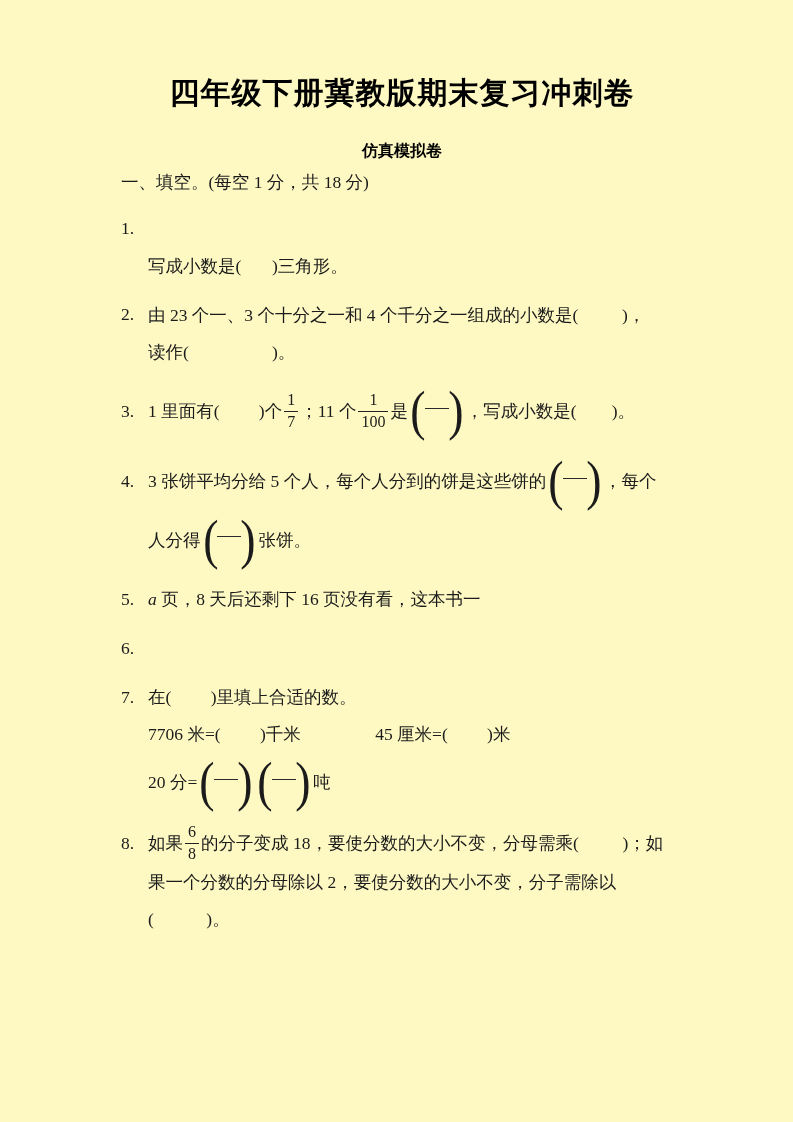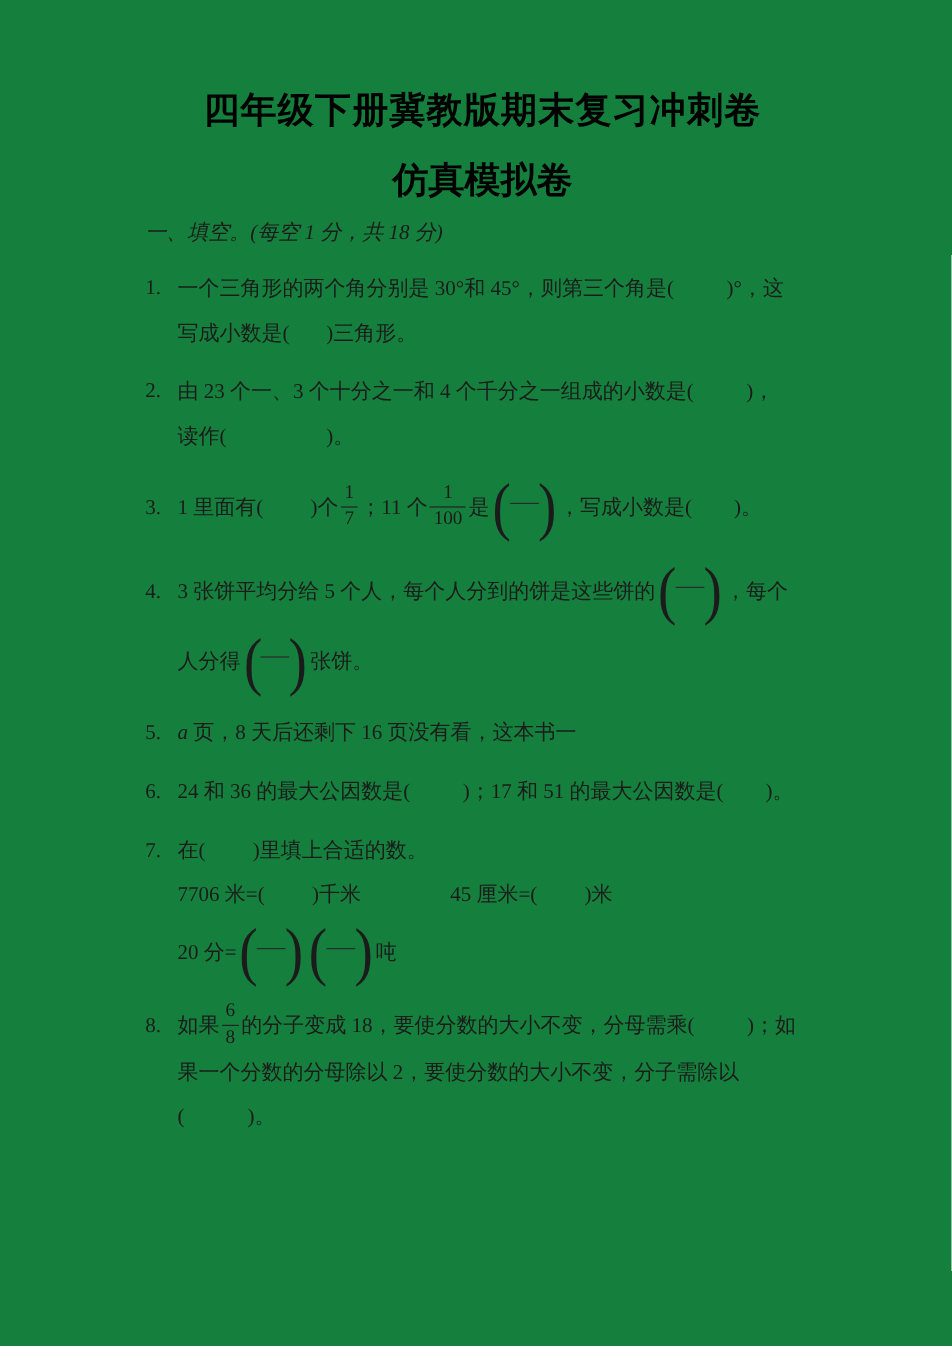--- a/index.html
+++ b/index.html
@@ -1,20 +1,20 @@
 <!DOCTYPE html>
 <html><head>
 <meta charset="utf-8">
 <style>
   html,body{margin:0;padding:0;background:#ffffff;}
   .page{
     position:relative;
     width:793px;height:1122px;
     margin:0 auto;
-    background:#15803d;
+    background:#fef9c3;
     box-sizing:border-box;
     padding:0 110px 0 121px;
     overflow:hidden;
     color:#1b1b1b;
     font-family:"Liberation Serif","DejaVu Serif",serif;
     font-size:17.5px;
   }
   .title{
     margin:75px 0 0 0;
     text-align:center;
@@ -23,29 +23,28 @@
     font-size:30px;
     line-height:36px;
     color:#000;
     letter-spacing:1px;
   }
   .subtitle{
     margin:27px 0 0 0;
     text-align:center;
     font-family:"Liberation Sans","DejaVu Sans",sans-serif;
     font-weight:700;
-    font-size:30px;
+    font-size:16px;
     line-height:26px;
     color:#000;
   }
   .section-heading{
-    margin-top:17px;
+    margin-top:6px;
     line-height:24px;
     white-space:pre;
-    font-style:italic;
   }
   .questions{margin-top:16px;}
   .q{margin-top:12px;}
   .line{
     display:flex;
     align-items:center;
     min-height:37px;
     white-space:pre;
   }
   .line.cont{padding-left:27px;}
@@ -84,39 +83,39 @@
 </style>
 </head>
 <body>
 
 <div class="page">
   <h1 class="title">四年级下册冀教版期末复习冲刺卷</h1>
   <h2 class="subtitle">仿真模拟卷</h2>
   <div class="section-heading">一、填空。(每空 1 分，共 18 分)</div>
   <div class="questions">
       <div class="q">
-        <div class="line"><span class="qnum">1.</span><span class="txt">一个三角形的两个角分别是 30°和 45°，则第三个角是(          )°，这</span></div>
+        <div class="line"><span class="qnum">1.</span></div>
         <div class="line cont"><span class="txt">写成小数是(       )三角形。</span></div>
       </div>
       <div class="q">
         <div class="line"><span class="qnum">2.</span><span class="txt">由 23 个一、3 个十分之一和 4 个千分之一组成的小数是(          )，</span></div>
         <div class="line cont"><span class="txt">读作(                   )。</span></div>
       </div>
       <div class="q">
         <div class="line"><span class="qnum">3.</span><span class="txt">1 里面有(         )个</span><span class="frac"><span class="num">1</span><span class="den">7</span></span><span class="txt">；11 个</span><span class="frac"><span class="num">1</span><span class="den">100</span></span><span class="txt">是</span><span class="bfrac"><span class="paren">(</span><span class="bbar"></span><span class="paren">)</span></span><span class="txt">，写成小数是(        )。</span></div>
       </div>
       <div class="q">
         <div class="line"><span class="qnum">4.</span><span class="txt">3 张饼平均分给 5 个人，每个人分到的饼是这些饼的</span><span class="bfrac"><span class="paren">(</span><span class="bbar"></span><span class="paren">)</span></span><span class="txt">，每个</span></div>
         <div class="line cont"><span class="txt">人分得</span><span class="bfrac"><span class="paren">(</span><span class="bbar"></span><span class="paren">)</span></span><span class="txt">张饼。</span></div>
       </div>
       <div class="q">
         <div class="line"><span class="qnum">5.</span><span class="txt it">a</span><span class="txt"> 页，8 天后还剩下 16 页没有看，这本书一</span></div>
       </div>
       <div class="q">
-        <div class="line"><span class="qnum">6.</span><span class="txt">24 和 36 的最大公因数是(          )；17 和 51 的最大公因数是(        )。</span></div>
+        <div class="line"><span class="qnum">6.</span></div>
       </div>
       <div class="q">
         <div class="line"><span class="qnum">7.</span><span class="txt">在(         )里填上合适的数。</span></div>
         <div class="line cont"><span class="txt">7706 米=(         )千米                 45 厘米=(         )米</span></div>
         <div class="line cont"><span class="txt">20 分=</span><span class="bfrac"><span class="paren">(</span><span class="bbar"></span><span class="paren">)</span></span><span class="bfrac"><span class="paren">(</span><span class="bbar"></span><span class="paren">)</span></span><span class="txt">吨</span></div>
       </div>
       <div class="q">
         <div class="line"><span class="qnum">8.</span><span class="txt">如果</span><span class="frac"><span class="num">6</span><span class="den">8</span></span><span class="txt">的分子变成 18，要使分数的大小不变，分母需乘(          )；如</span></div>
         <div class="line cont"><span class="txt">果一个分数的分母除以 2，要使分数的大小不变，分子需除以</span></div>
         <div class="line cont"><span class="txt">(            )。</span></div>

